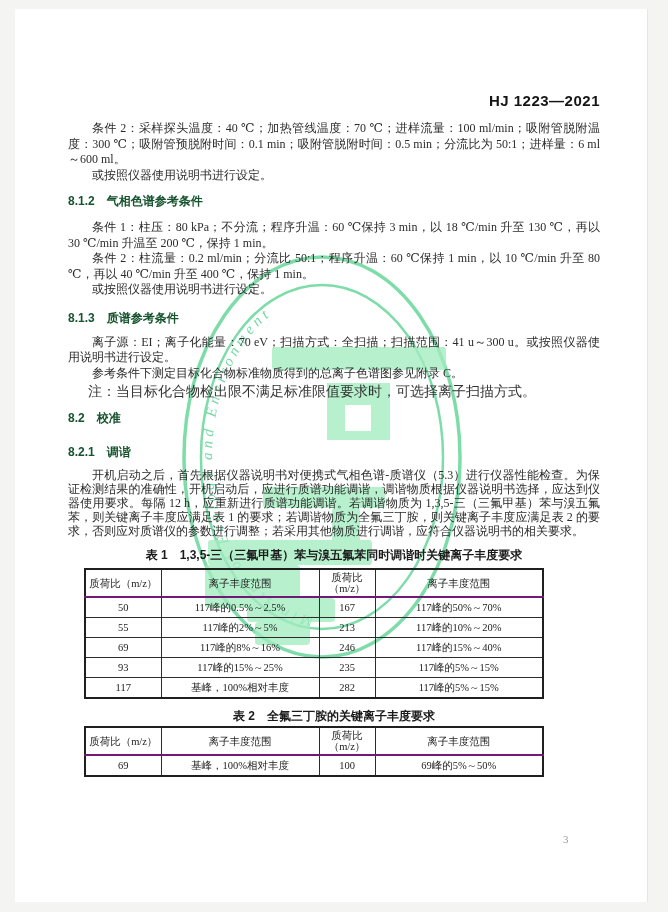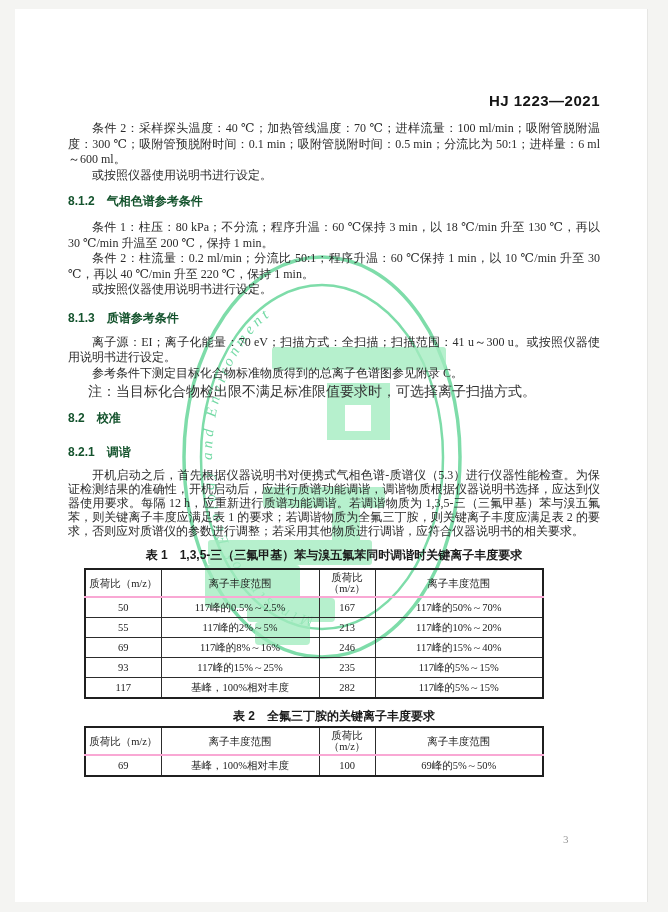--- a/index.html
+++ b/index.html
@@ -49,21 +49,21 @@
     width:458px; margin-left:16px;
     border-collapse:collapse; table-layout:fixed;
     border:2px solid #1f1f1f;
     background:transparent;
   }
   table.std th, table.std td {
     border:1px solid #2c2c2c;
     text-align:center; vertical-align:middle;
     font-size:10.5px; font-weight:normal; color:#222;
   }
-  table.std th { line-height:11px; padding:2px 2px; border-bottom:2px solid #f9a8d4; }
+  table.std th { line-height:11px; padding:2px 2px; border-bottom:2px solid #701a75; }
   table.std td { line-height:12px; padding:4px 2px 3px 2px; }
   .page-num {
     position:absolute; left:548px; top:824px;
     font-size:11px; color:#9a9a9a; line-height:12px;
   }
   .mt12{margin-top:12px}.mt11{margin-top:11px}.mt13{margin-top:13px}
   .mt9{margin-top:9px}.mt8{margin-top:8px}.mt5{margin-top:5px}
   .mt4{margin-top:4px}.mt19{margin-top:19px}.mt2{margin-top:2px}.mt0{margin-top:0}
 </style>
 </head>
@@ -95,21 +95,21 @@
   <div class="content">
 
     <div class="doc-header">HJ 1223—2021</div>
 
     <p class="para mt12">条件 2：采样探头温度：40 ℃；加热管线温度：70 ℃；进样流量：100 ml/min；吸附管脱附温度：300 ℃；吸附管预脱附时间：0.1 min；吸附管脱附时间：0.5 min；分流比为 50:1；进样量：6 ml～600 ml。</p>
     <p class="para mt0">或按照仪器使用说明书进行设定。</p>
 
     <div class="sec-heading mt11">8.1.2　气相色谱参考条件</div>
 
     <p class="para mt11">条件 1：柱压：80 kPa；不分流；程序升温：60 ℃保持 3 min，以 18 ℃/min 升至 130 ℃，再以 30 ℃/min 升温至 200 ℃，保持 1 min。</p>
-    <p class="para mt0">条件 2：柱流量：0.2 ml/min；分流比 50:1；程序升温：60 ℃保持 1 min，以 10 ℃/min 升至 30 ℃，再以 40 ℃/min 升至 220 ℃，保持 1 min。</p>
+    <p class="para mt0">条件 2：柱流量：0.2 ml/min；分流比 50:1；程序升温：60 ℃保持 1 min，以 10 ℃/min 升至 80 ℃，再以 40 ℃/min 升至 400 ℃，保持 1 min。</p>
     <p class="para mt0">或按照仪器使用说明书进行设定。</p>
 
     <div class="sec-heading mt13">8.1.3　质谱参考条件</div>
 
     <p class="para mt9">离子源：EI；离子化能量：70 eV；扫描方式：全扫描；扫描范围：41 u～300 u。或按照仪器使用说明书进行设定。</p>
     <p class="para mt0">参考条件下测定目标化合物标准物质得到的总离子色谱图参见附录 C。</p>
     <p class="note mt4">注：当目标化合物检出限不满足标准限值要求时，可选择离子扫描方式。</p>
 
     <div class="sec-heading mt12">8.2　校准</div>
     <div class="sec-heading mt19">8.2.1　调谐</div>

